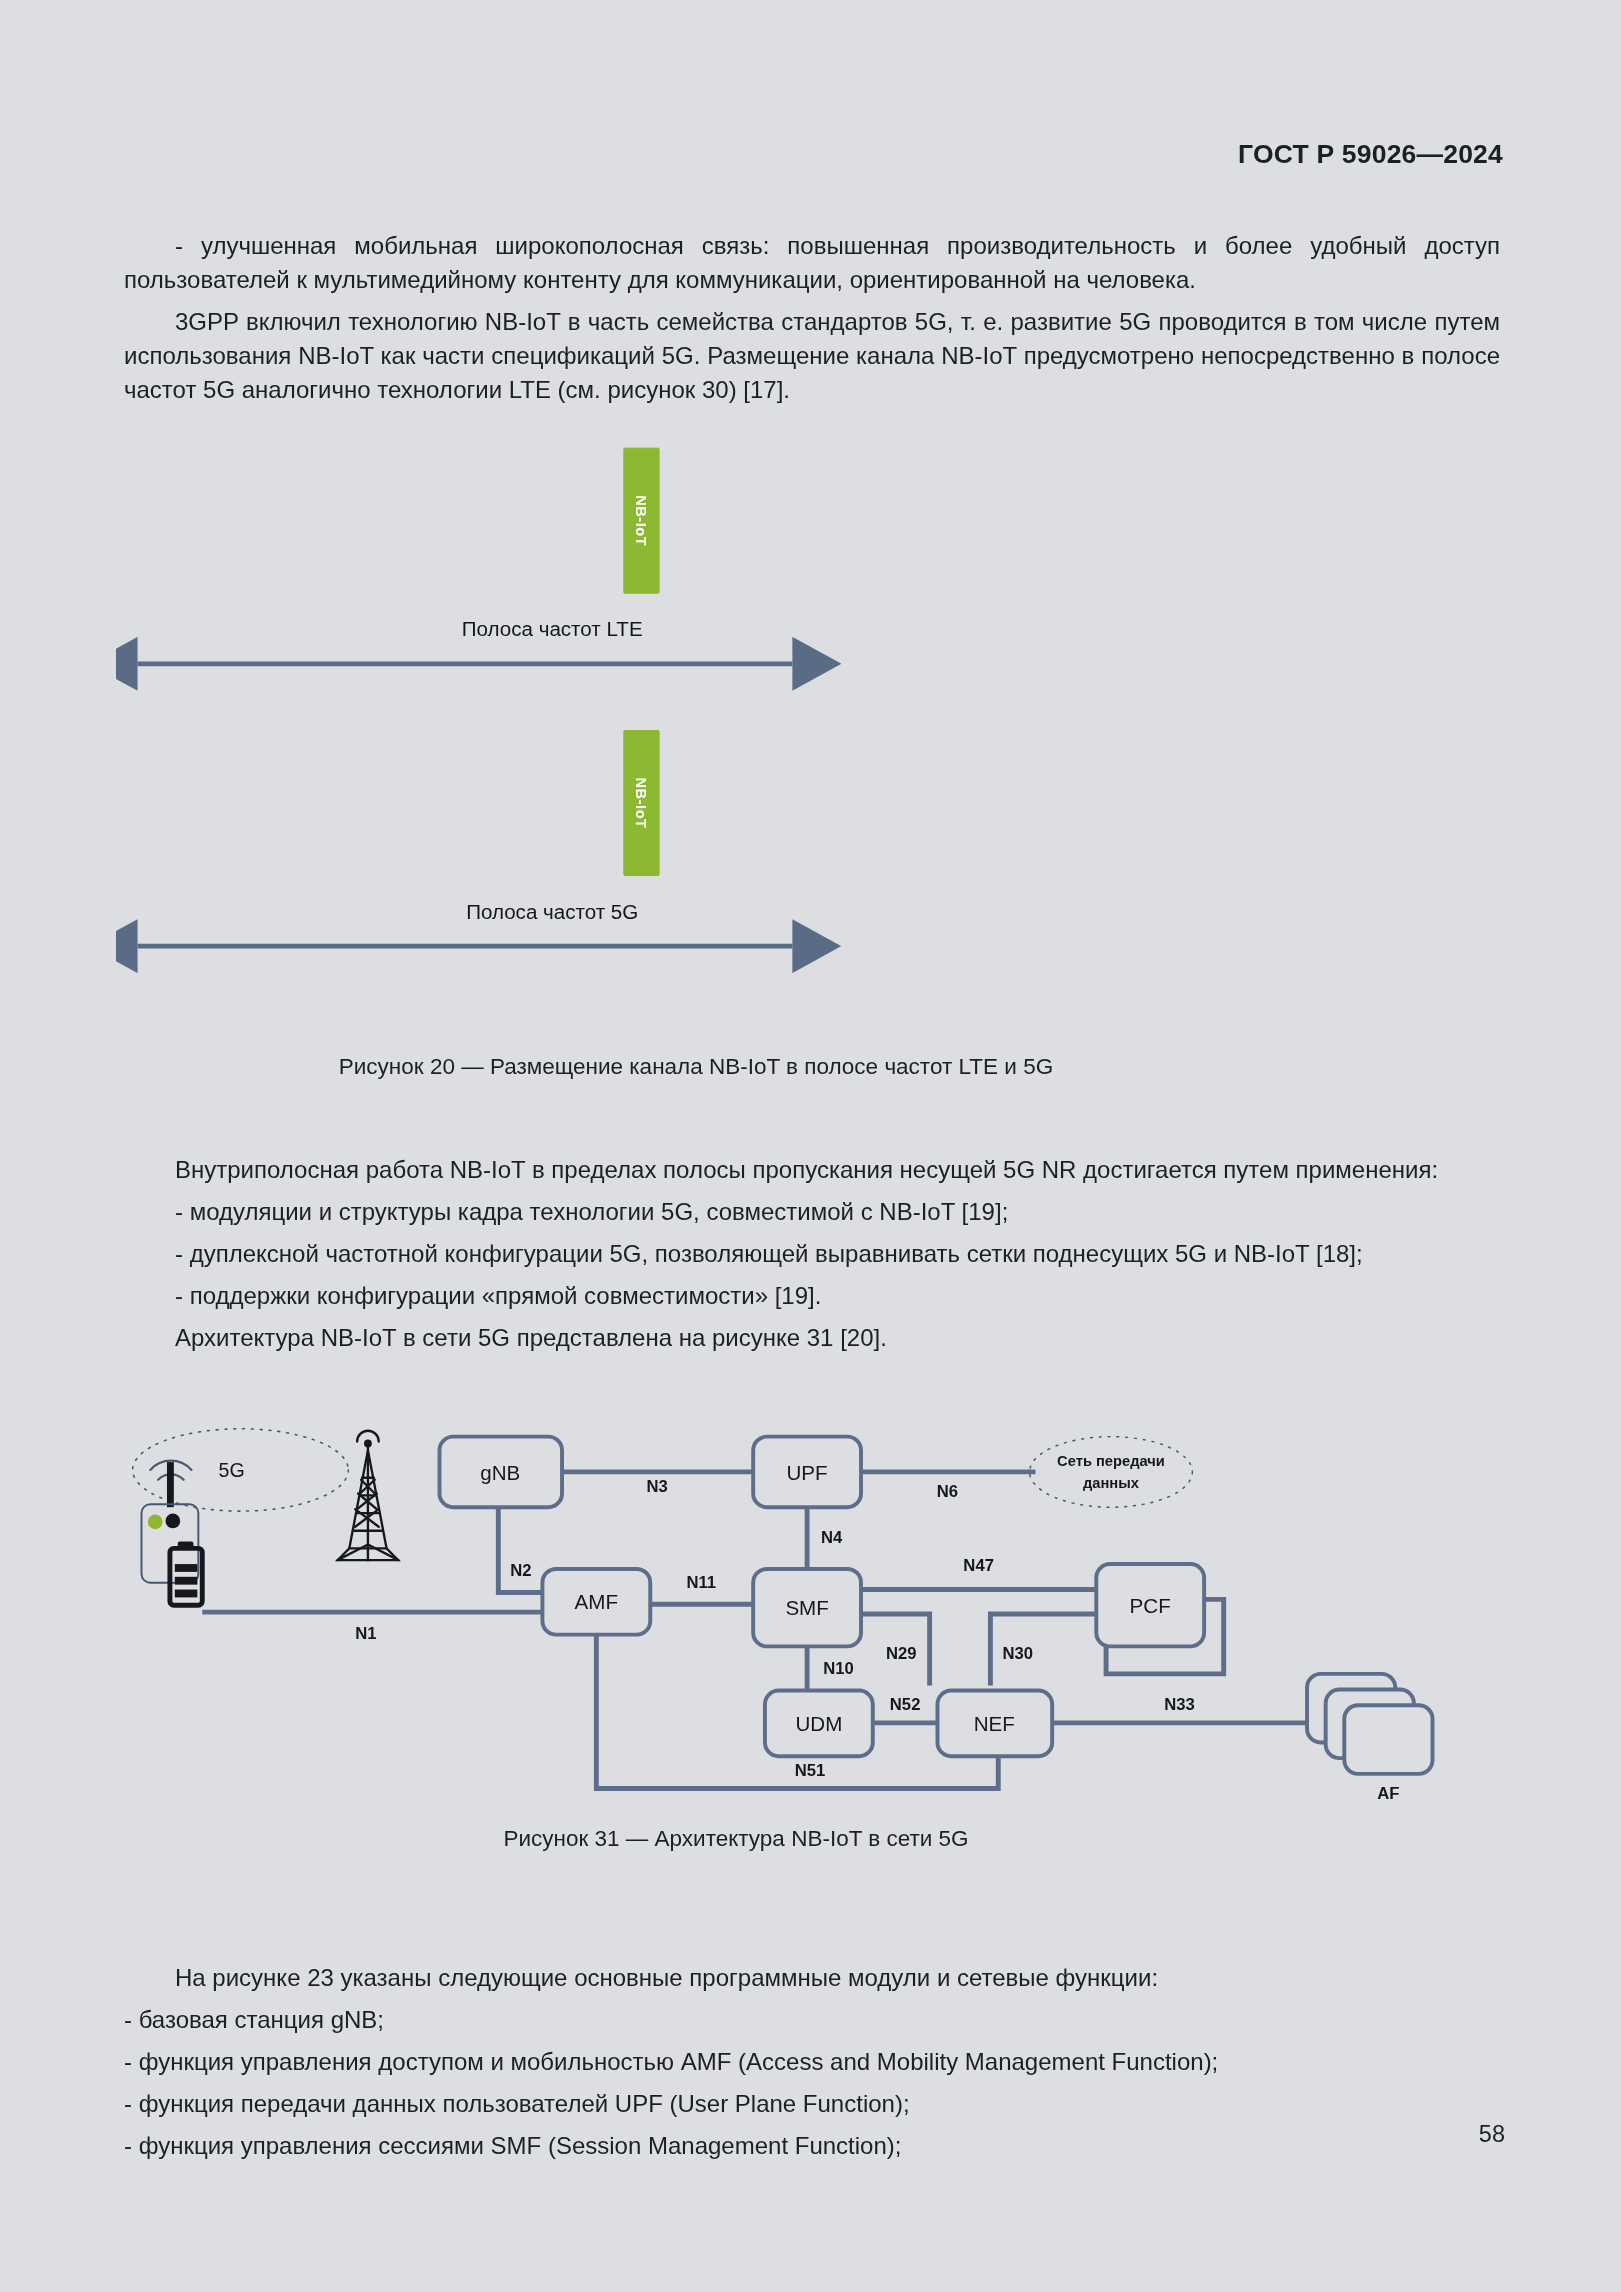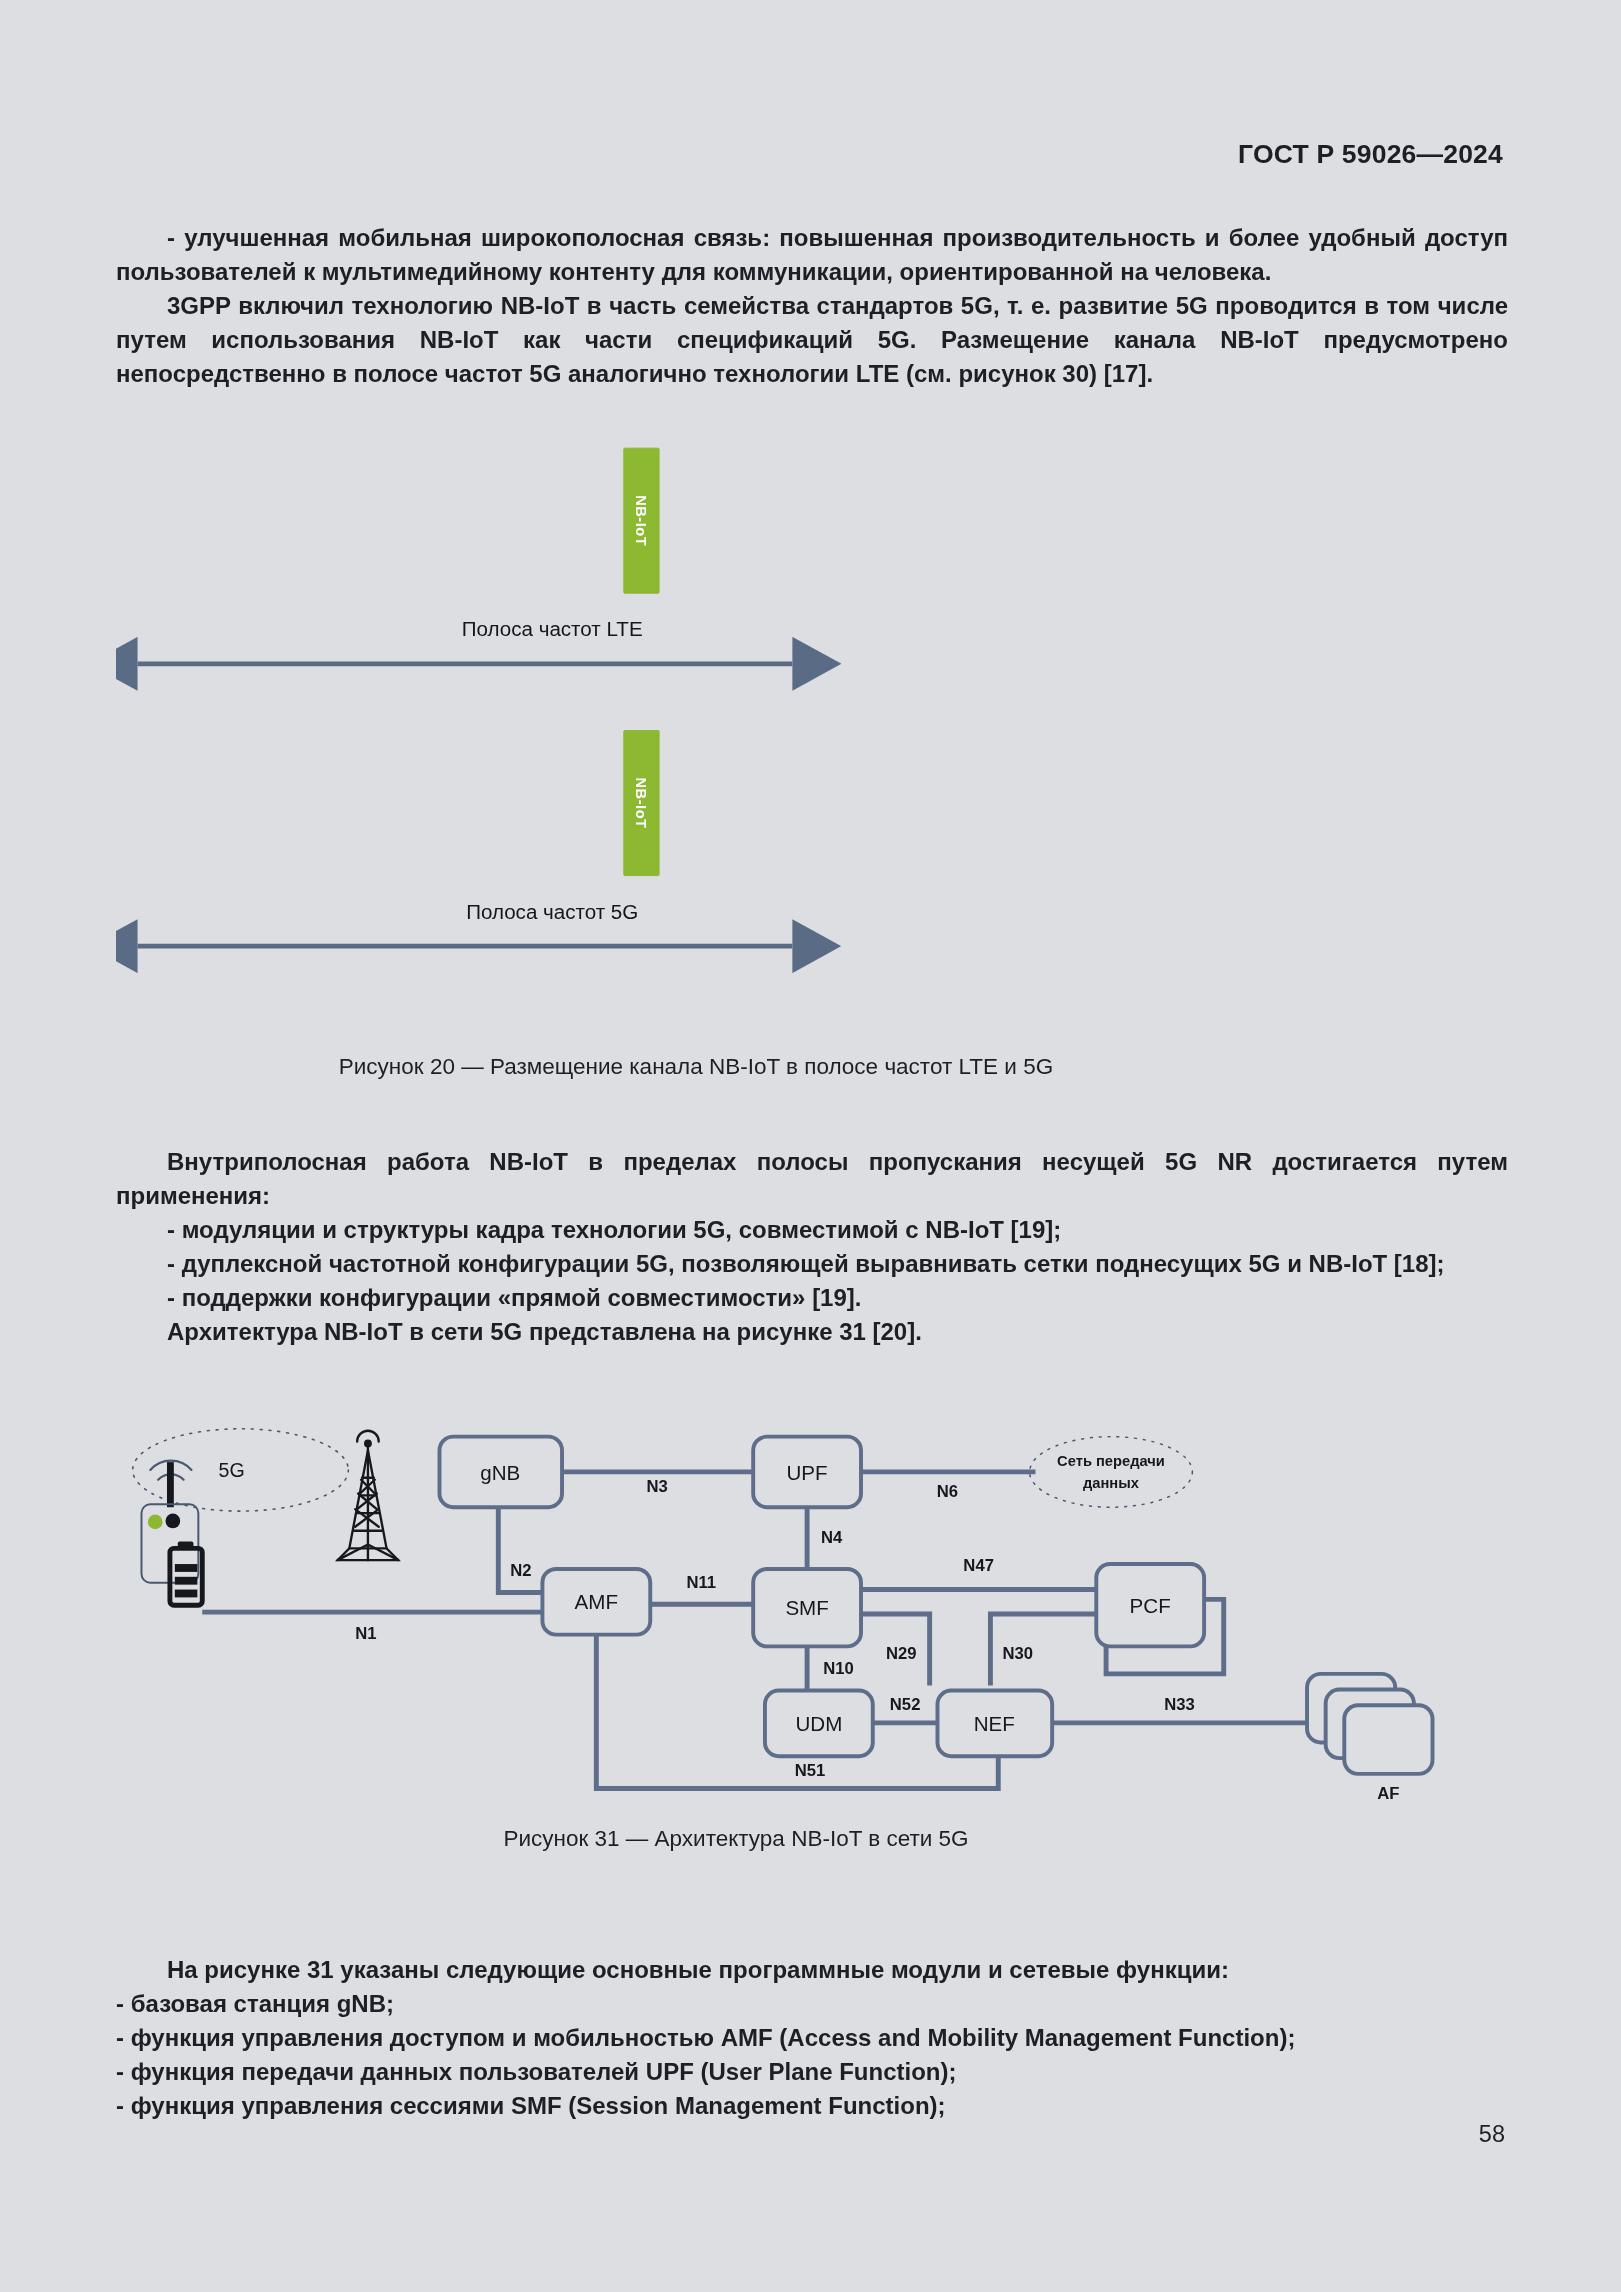--- a/index.html
+++ b/index.html
@@ -26,27 +26,26 @@
     letter-spacing:0.2px;
     white-space:nowrap;
   }
   
   .col{
     position:absolute;
     left:116px;
     width:1392px;
   }
   p.body{
-    margin:0;
+    margin:8px;
     font-size:24px;
     line-height:34px;
     text-align:justify;
     text-justify:inter-word;
     hyphens:none;
-    font-weight:bold;
   }
   p.body.ind{text-indent:51px;}
   p.body.nojust{text-align:left;}
   .blk-1{top:221px;}
   .blk-2{top:1145px;}
   .blk-3{top:1953px;}
   
   .fig30{
     position:absolute;
     left:116px;top:446px;
@@ -295,21 +294,21 @@
         <text class="link-label" x="805" y="305" text-anchor="middle">N52</text>
         <text class="link-label" x="1085" y="305" text-anchor="middle">N33</text>
         <text class="link-label" x="708" y="372" text-anchor="middle">N51</text>
       </g>
     </svg>
   </div>
 
   <div class="caption cap31">Рисунок 31 — Архитектура NB-IoT в сети 5G</div>
 
   <div class="col blk-3">
-    <p class="body ind nojust">На рисунке 31 указаны следующие основные программные модули и сетевые функции:</p>
+    <p class="body ind nojust">На рисунке 23 указаны следующие основные программные модули и сетевые функции:</p>
     <p class="body nojust">- базовая станция gNB;</p>
     <p class="body nojust">- функция управления доступом и мобильностью AMF (Access and Mobility Management Function);</p>
     <p class="body nojust">- функция передачи данных пользователей UPF (User Plane Function);</p>
     <p class="body nojust">- функция управления сессиями SMF (Session Management Function);</p>
   </div>
 
   <div class="pageno">58</div>
 
 </div>
 

